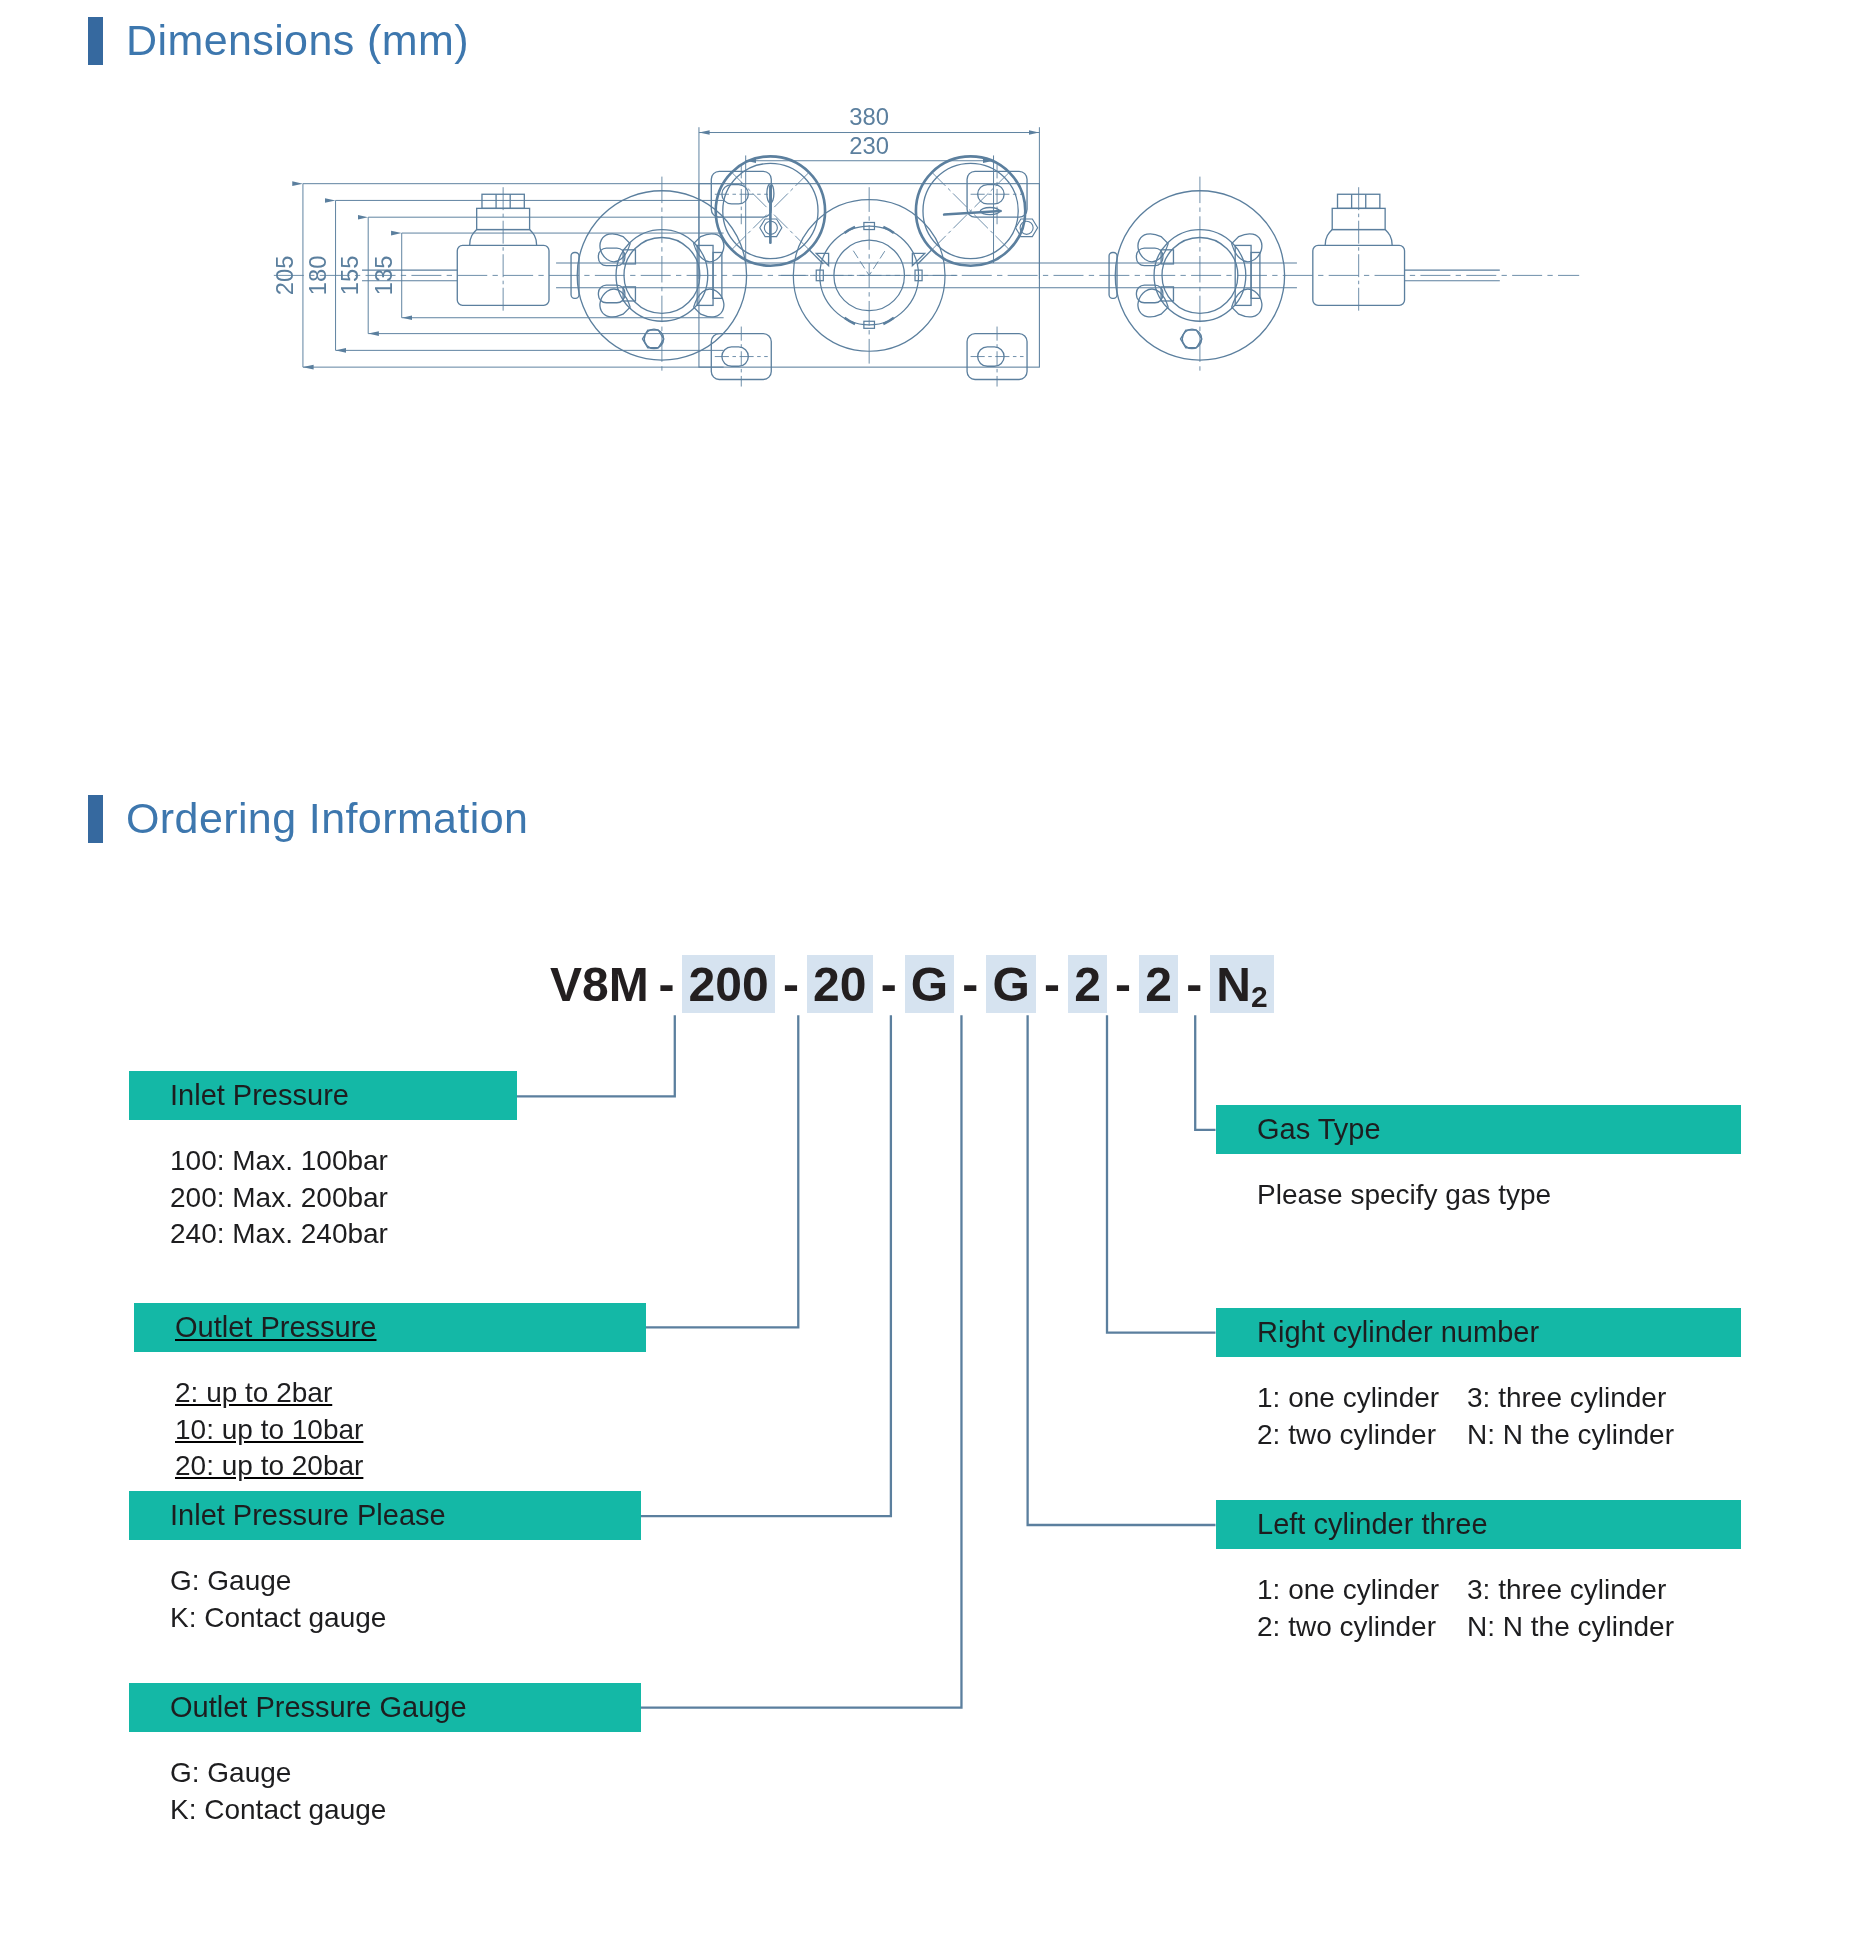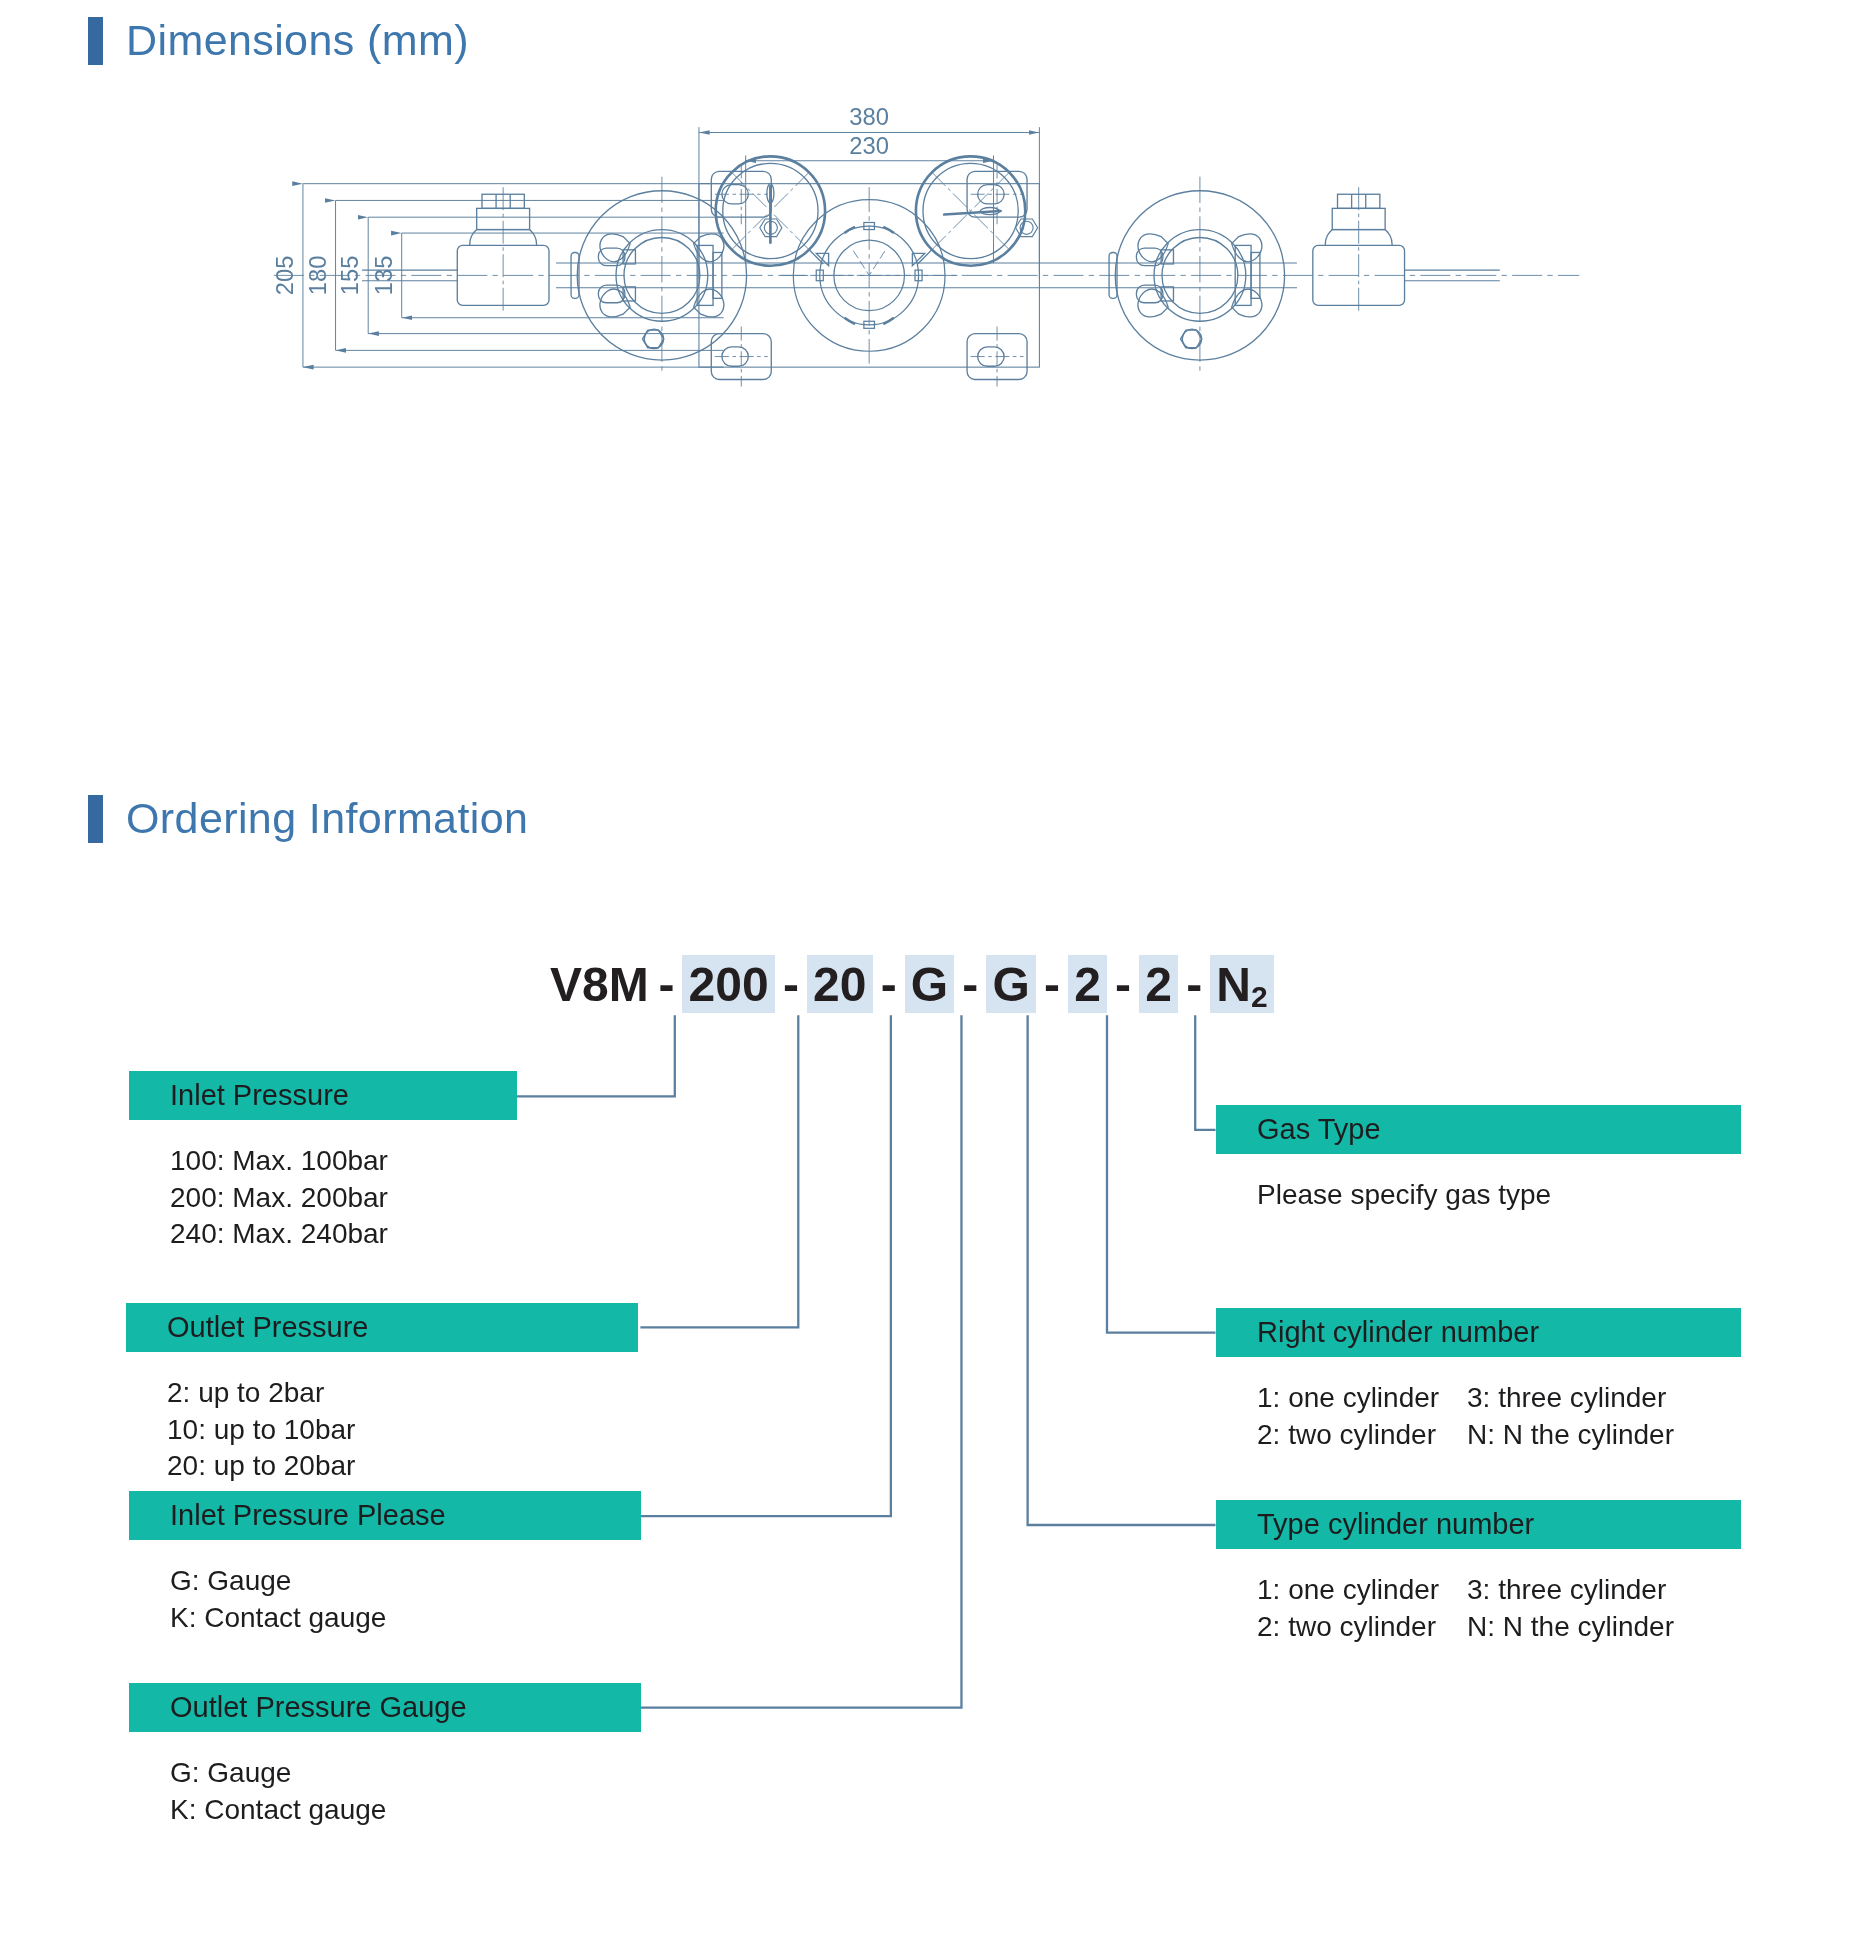--- a/index.html
+++ b/index.html
@@ -352,21 +352,21 @@
     <div class="block-header">
       <span class="block-header-text">Inlet Pressure</span>
     </div>
     <div class="block-options">
       <div class="opt-row">100: Max. 100bar</div>
       <div class="opt-row">200: Max. 200bar</div>
       <div class="opt-row">240: Max. 240bar</div>
     </div>
   </div>
 
-  <div class="block" id="block-outlet-pressure" style="left:126px; top:438px; width:512px;">
+  <div class="block" id="block-outlet-pressure" style="left:134px; top:438px; width:512px;text-decoration:underline;">
     <div class="block-header">
       <span class="block-header-text">Outlet Pressure</span>
     </div>
     <div class="block-options">
       <div class="opt-row">2: up to 2bar</div>
       <div class="opt-row">10: up to 10bar</div>
       <div class="opt-row">20: up to 20bar</div>
       <div class="opt-row">35: up to 35bar</div>
     </div>
   </div>
@@ -411,21 +411,21 @@
       </div>
       <div class="opt-row opt-cols">
         <span class="opt-col-a">2: two cylinder</span>
         <span class="opt-col-b">N: N the cylinder</span>
       </div>
     </div>
   </div>
 
   <div class="block" id="block-left-cylinder-number" style="left:1216px; top:635px; width:525px;">
     <div class="block-header">
-      <span class="block-header-text">Type cylinder number</span>
+      <span class="block-header-text">Left cylinder three</span>
     </div>
     <div class="block-options">
       <div class="opt-row opt-cols">
         <span class="opt-col-a">1: one cylinder</span>
         <span class="opt-col-b">3: three cylinder</span>
       </div>
       <div class="opt-row opt-cols">
         <span class="opt-col-a">2: two cylinder</span>
         <span class="opt-col-b">N: N the cylinder</span>
       </div>

